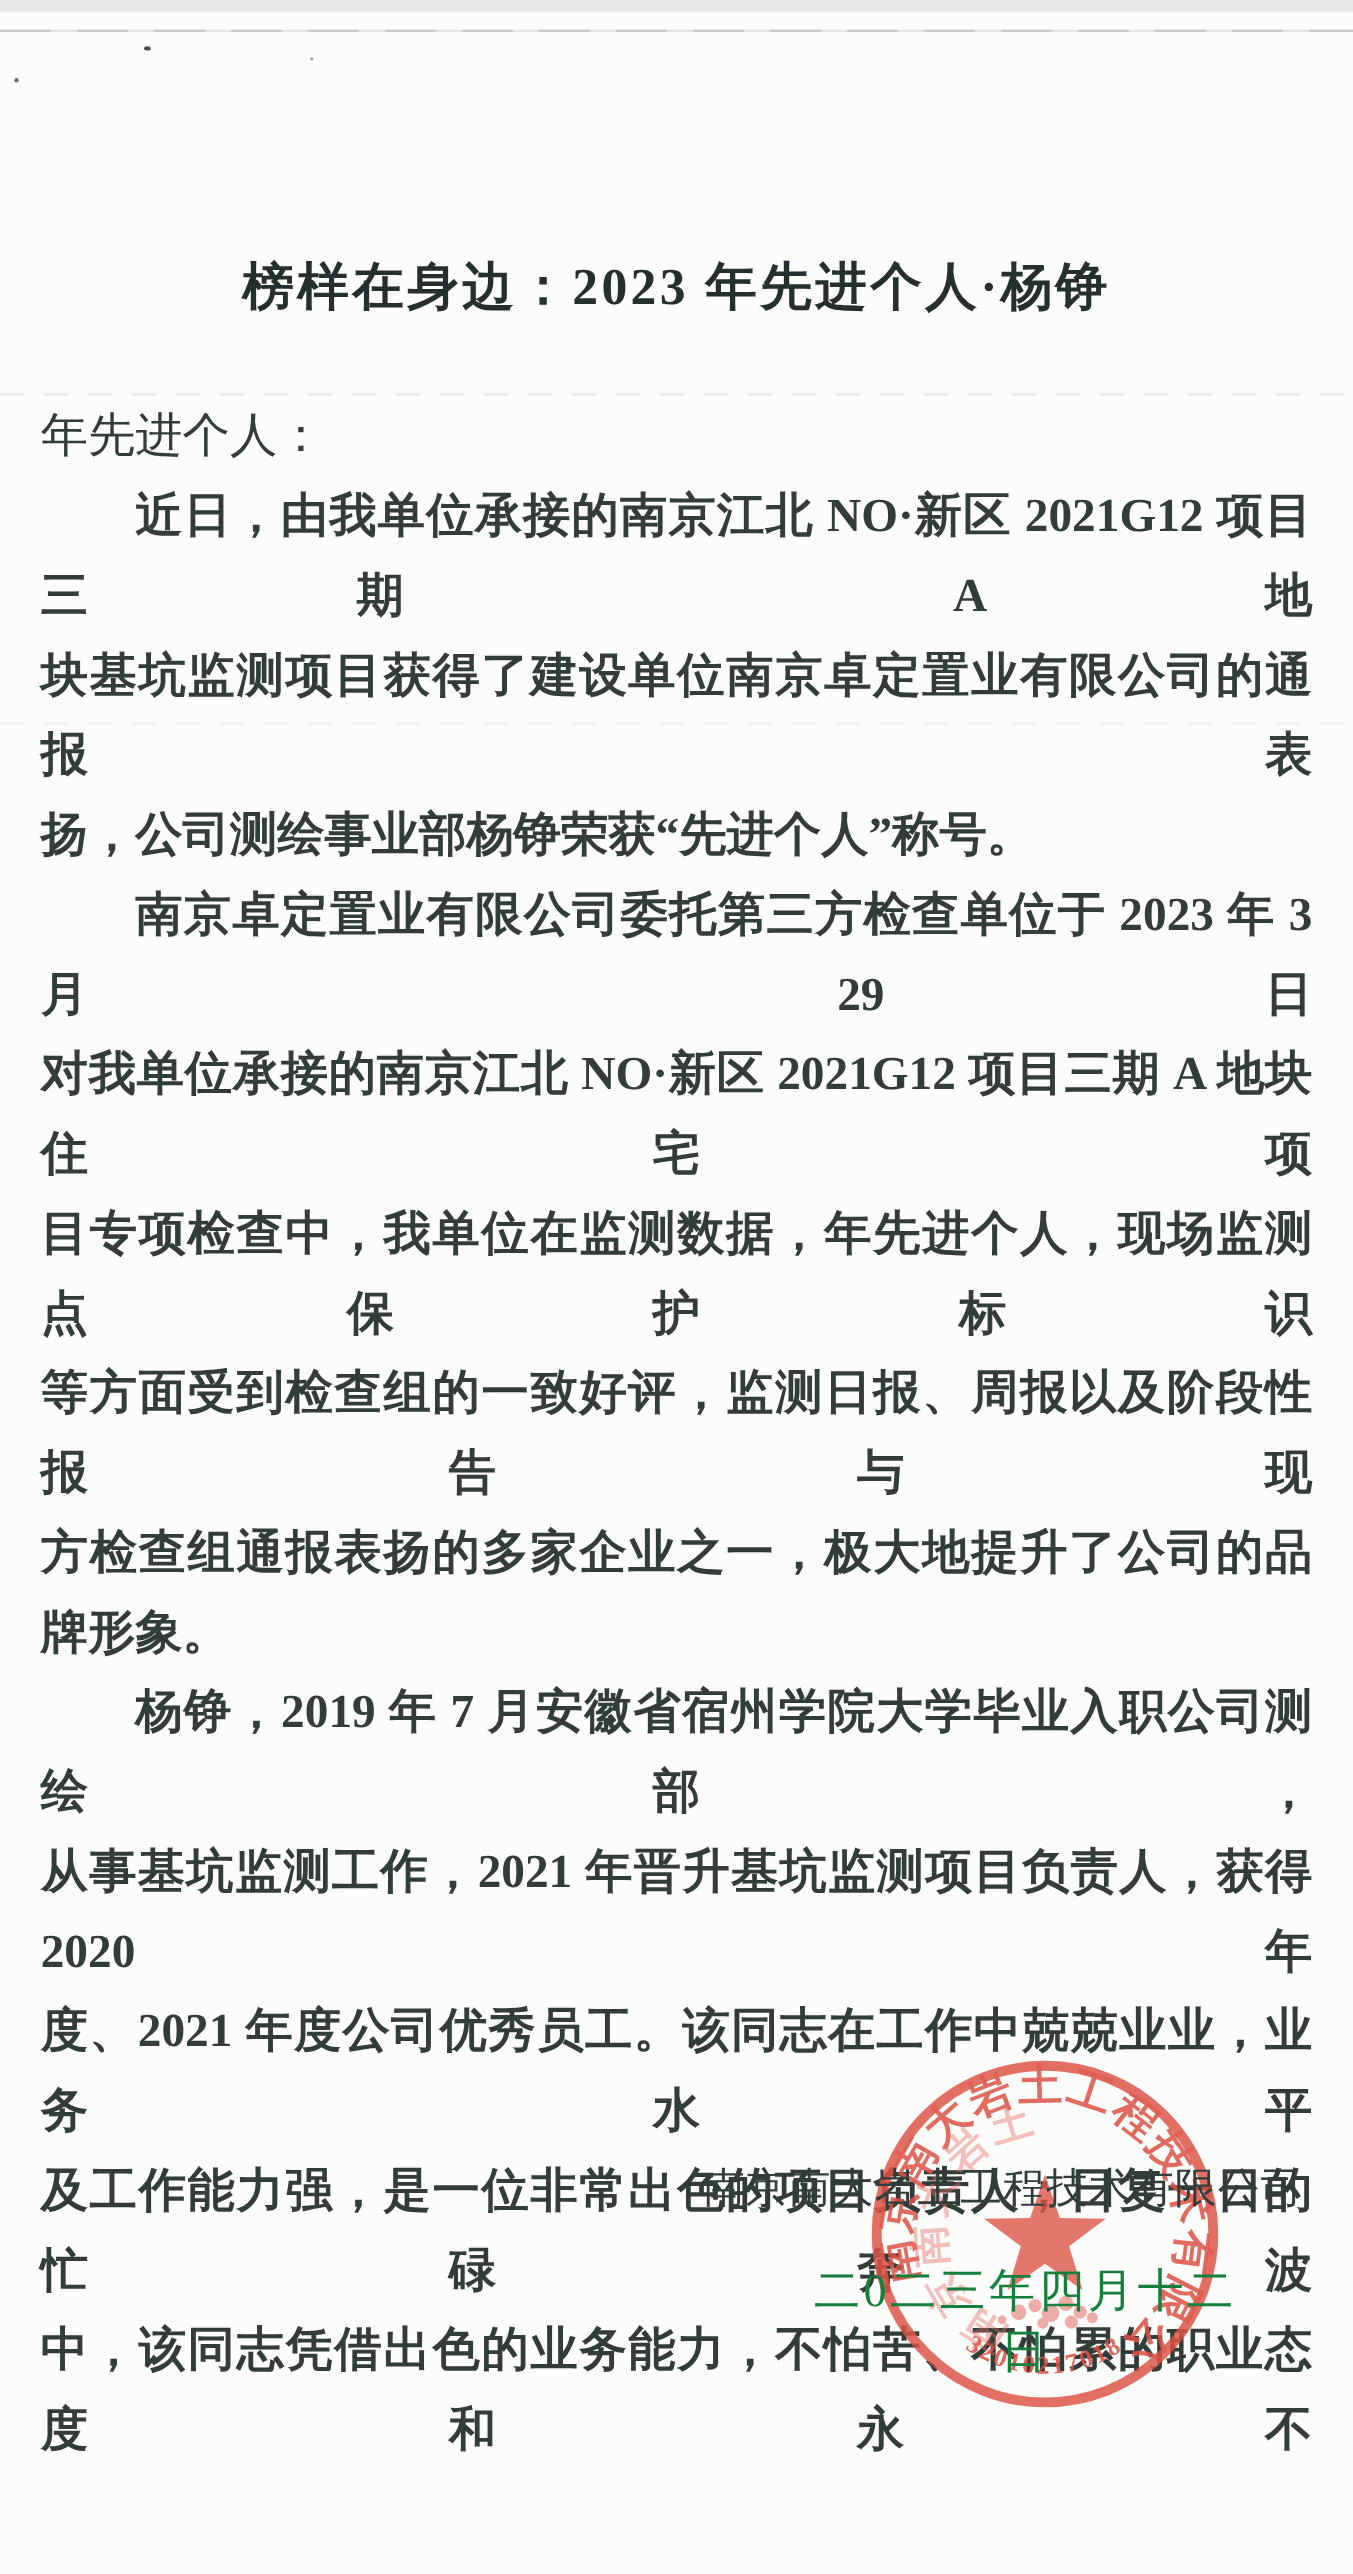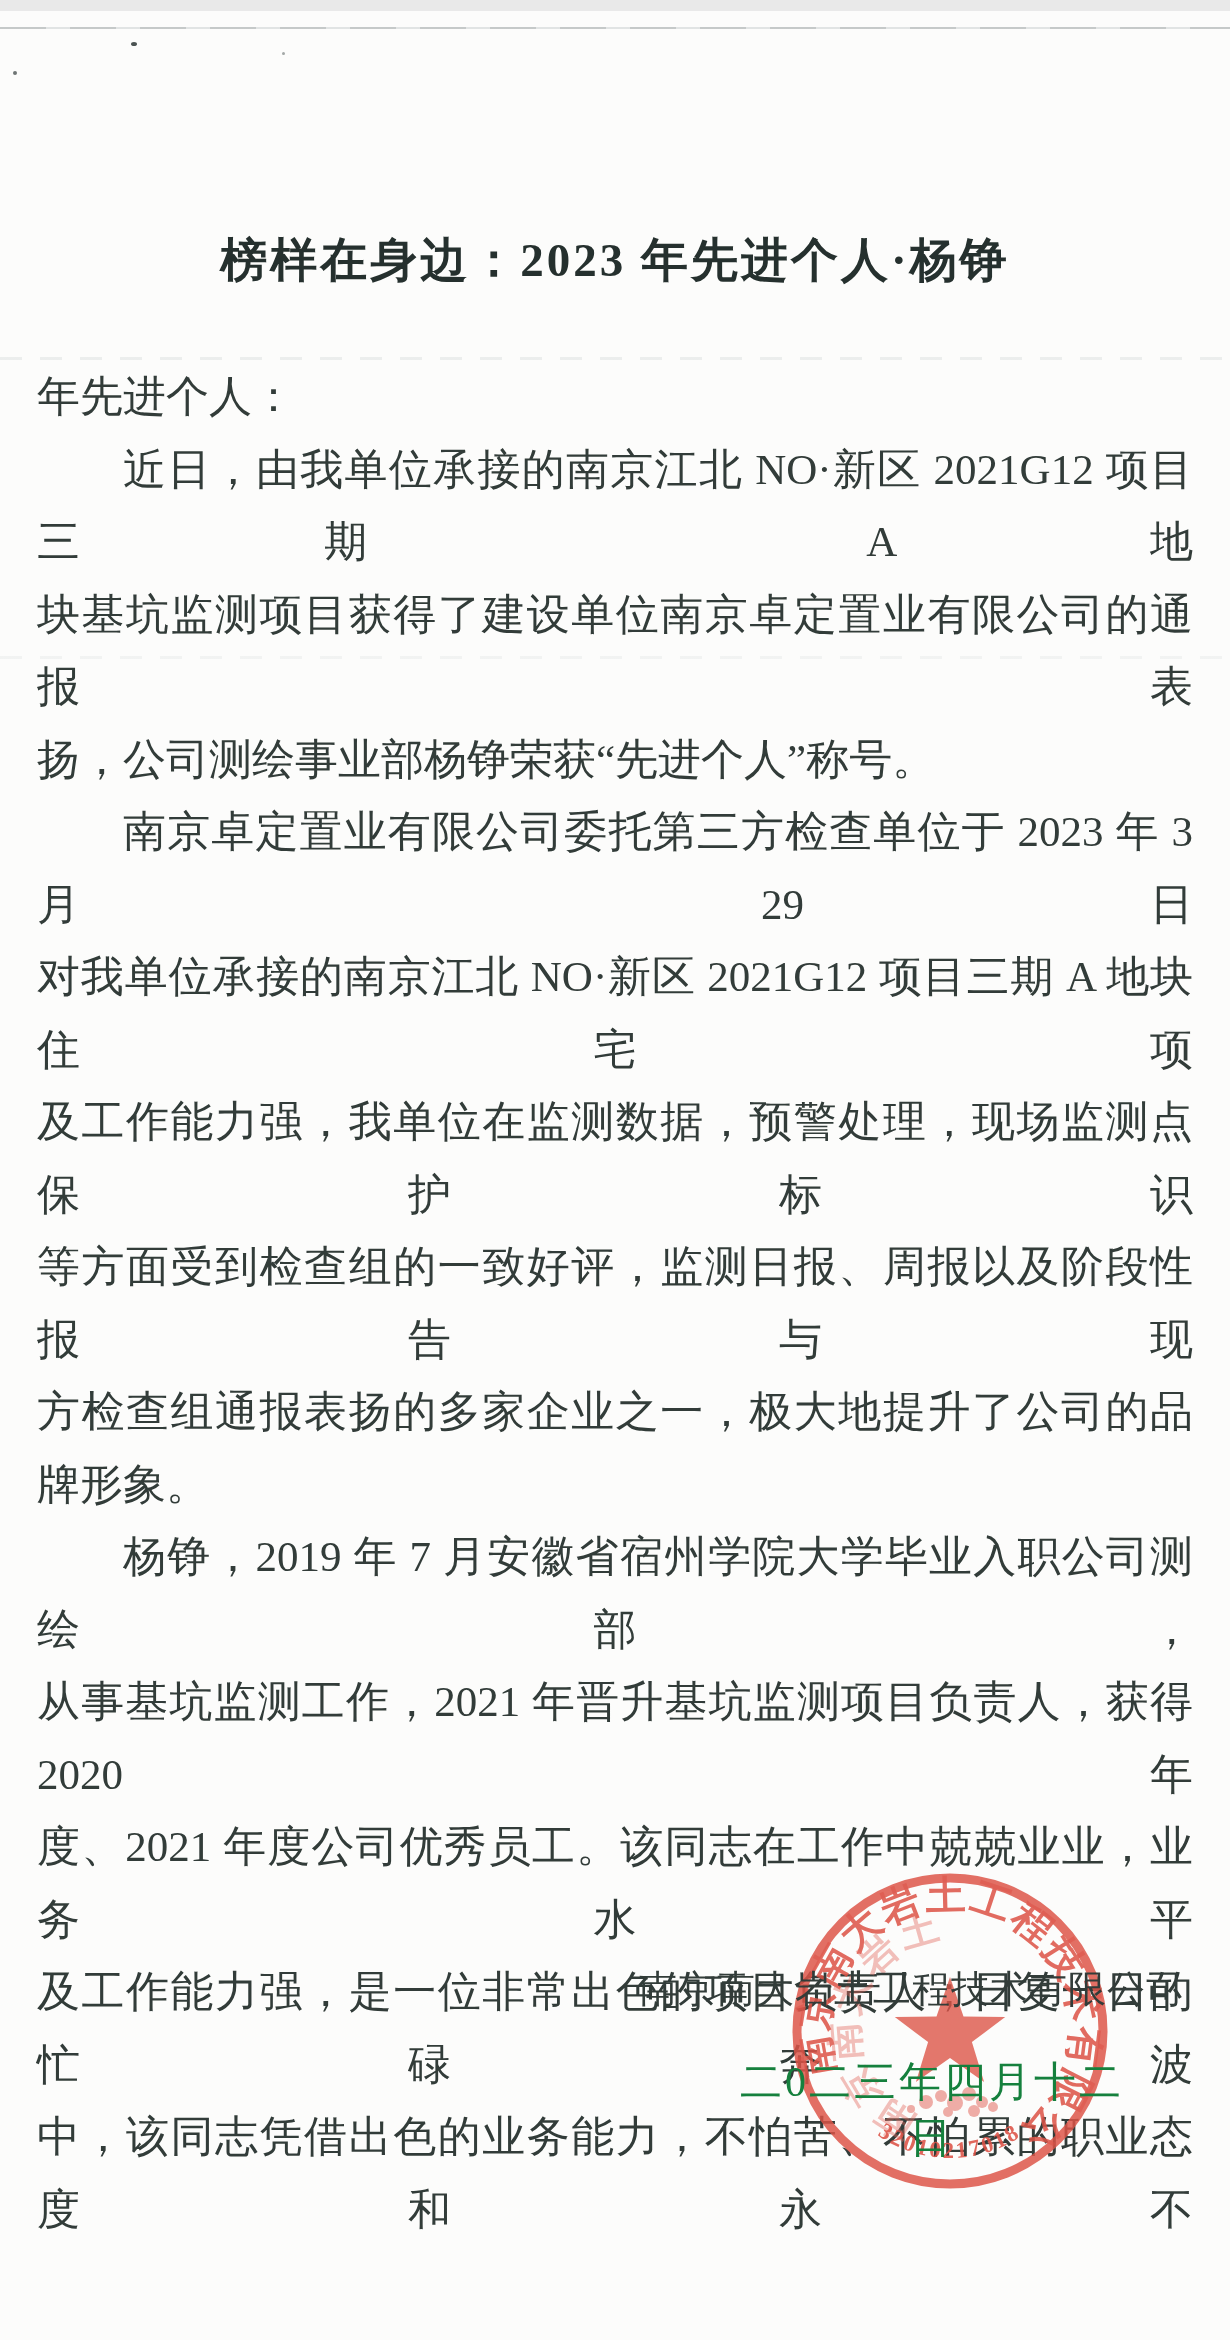--- a/index.html
+++ b/index.html
@@ -38,21 +38,21 @@
   }
 
   
   .flow {
     position:absolute; top:350px; left:37px; width:1156px;
     font-size:43px; line-height:72.5px;
     color:#323c39;
     text-align:justify;
   }
   .flow .salutation { text-align:left; }
-  .flow .line { text-align:justify; text-align-last:justify; }
+  .flow .line { text-align:justify; text-align-last:justify;font-weight:bold; }
   .flow .line.indent { text-indent:86px; }
   .flow .line.last { text-align-last:left; }
 
   
   .sig-company {
     position:absolute; top:1953px; left:634px; width:556px;
     text-align:center;
     font-size:38px; letter-spacing:1px;
     color:#323c39; z-index:3;
   }
@@ -86,21 +86,21 @@
   <div class="doc-title">榜样在身边：2023 年先进个人·杨铮</div>
 
   <div class="flow">
     <div class="salutation">年先进个人：</div>
     <div>
         <div class="line indent">近日，由我单位承接的南京江北 NO·新区 2021G12 项目三期 A 地</div>
         <div class="line">块基坑监测项目获得了建设单位南京卓定置业有限公司的通报表</div>
         <div class="line last">扬，公司测绘事业部杨铮荣获“先进个人”称号。</div>
         <div class="line indent">南京卓定置业有限公司委托第三方检查单位于 2023 年 3 月 29 日</div>
         <div class="line">对我单位承接的南京江北 NO·新区 2021G12 项目三期 A 地块住宅项</div>
-        <div class="line">及工作能力强，我单位在监测数据，预警处理，现场监测点保护标识</div>
+        <div class="line">目专项检查中，我单位在监测数据，年先进个人，现场监测点保护标识</div>
         <div class="line">等方面受到检查组的一致好评，监测日报、周报以及阶段性报告与现</div>
         <div class="line last">方检查组通报表扬的多家企业之一，极大地提升了公司的品牌形象。</div>
         <div class="line indent">杨铮，2019 年 7 月安徽省宿州学院大学毕业入职公司测绘部，</div>
         <div class="line">从事基坑监测工作，2021 年晋升基坑监测项目负责人，获得 2020 年</div>
         <div class="line">度、2021 年度公司优秀员工。该同志在工作中兢兢业业，业务水平</div>
         <div class="line">及工作能力强，是一位非常出色的项目负责人；日复一日的忙碌奔波</div>
         <div class="line">中，该同志凭借出色的业务能力，不怕苦、不怕累的职业态度和永不</div>
       </div>
 
   </div>

